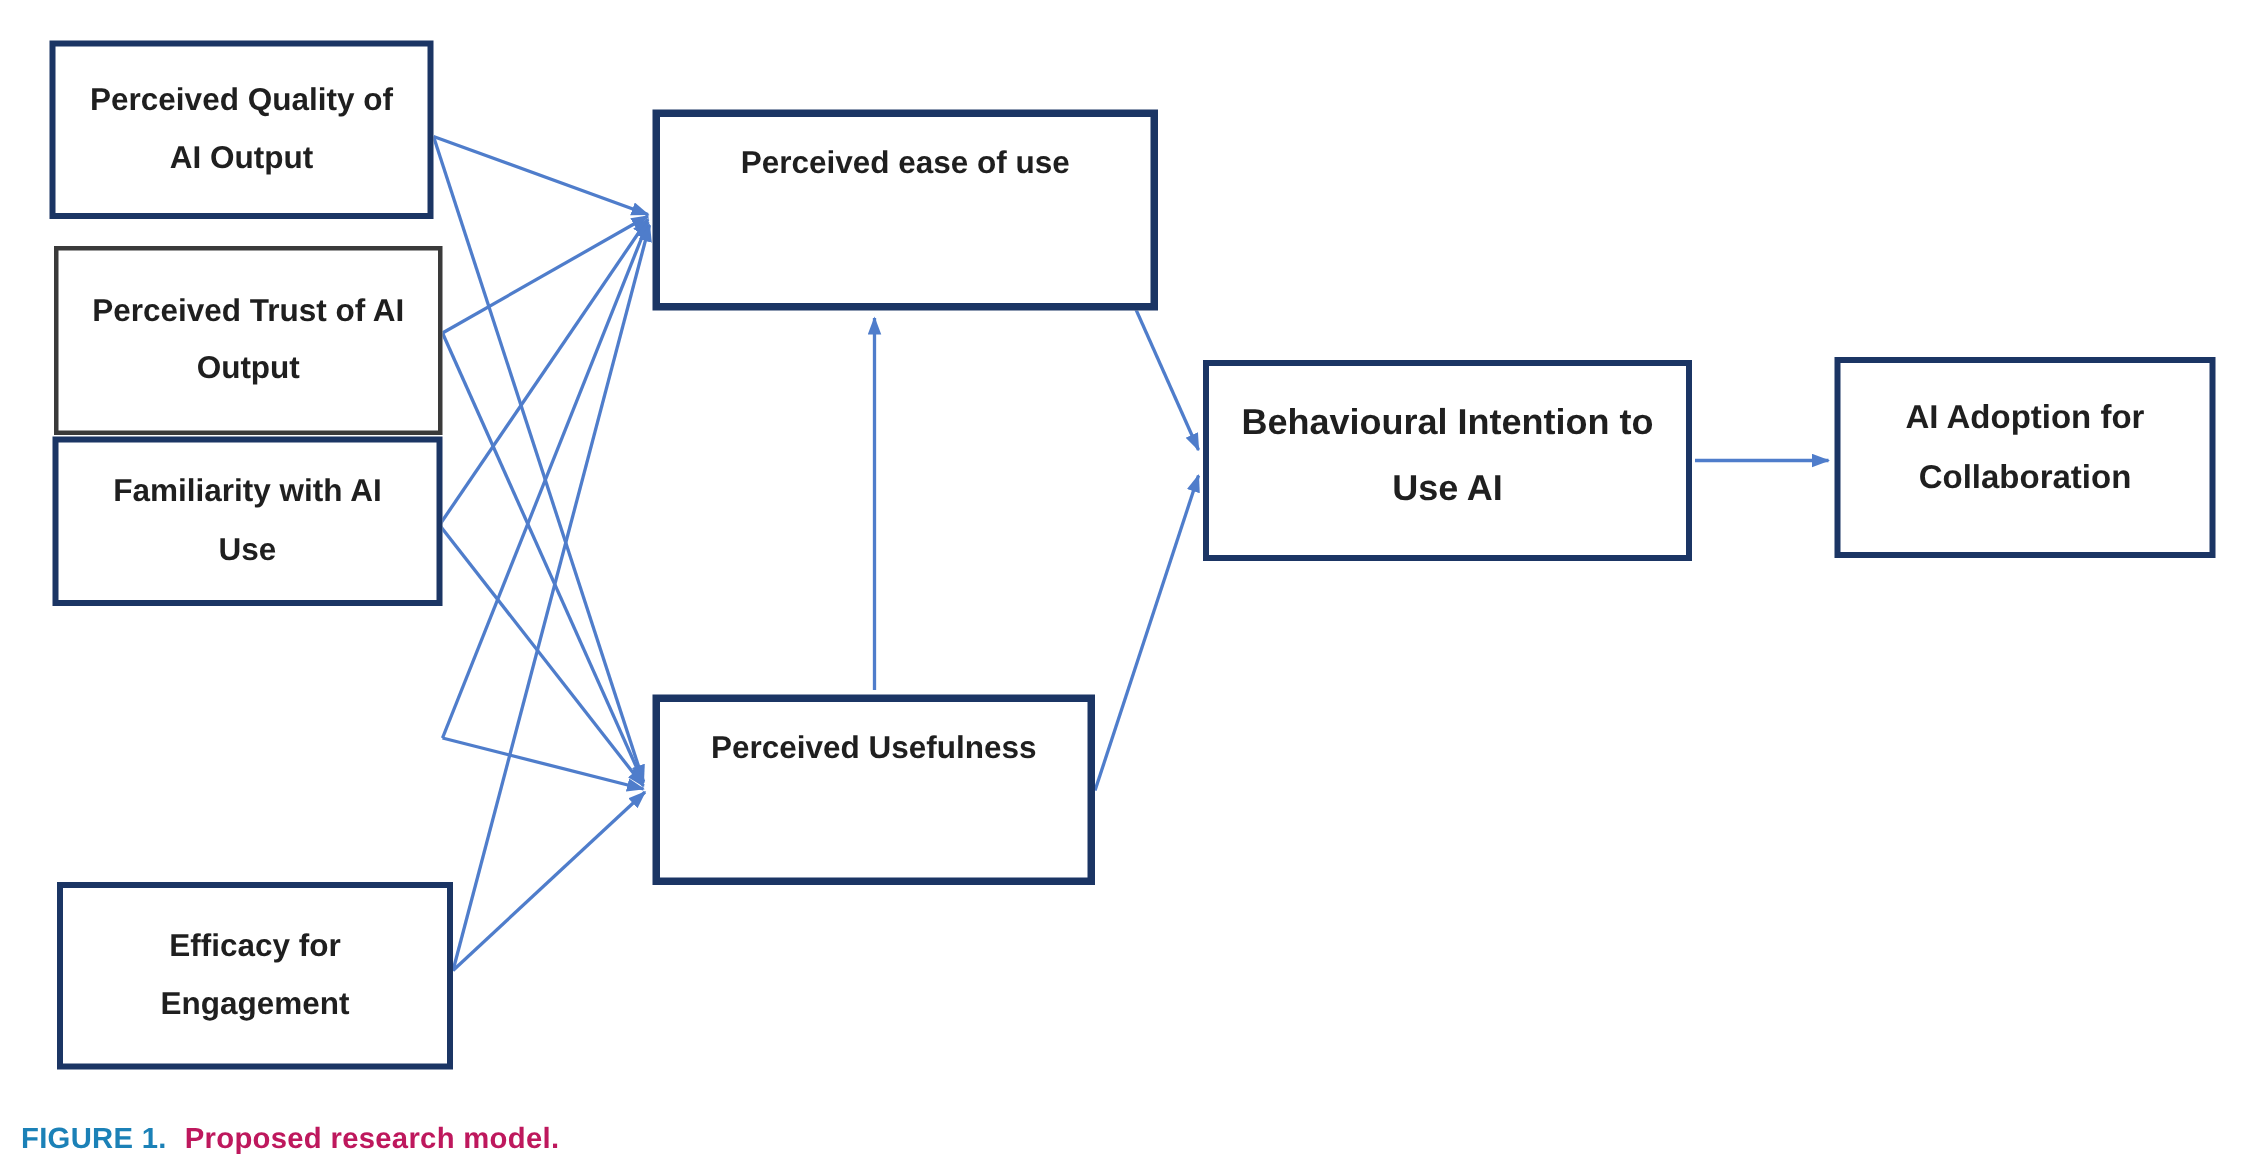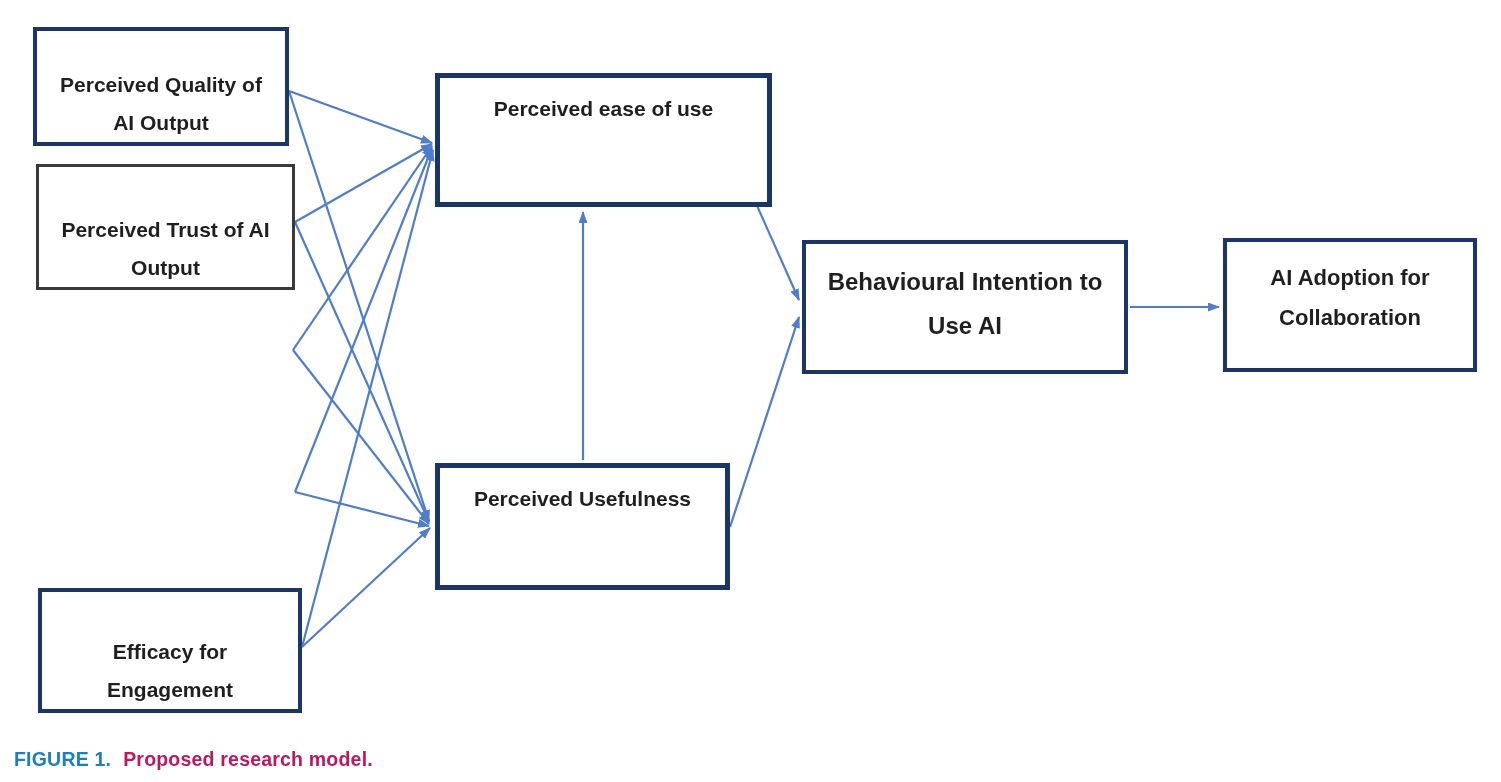--- a/index.html
+++ b/index.html
@@ -29,21 +29,21 @@
     stroke:var(--arrow);
     stroke-width:2.2;
   }
   .node{
     position:absolute;
     background:#ffffff;
     border:4px solid var(--navy);
     display:flex;
     flex-direction:column;
     align-items:center;
-    justify-content:flex-end;
+    justify-content:center;
     text-align:center;
     color:var(--text);
     font-weight:bold;
     font-size:21px;
     line-height:1.82;
   }
   .node .ln{display:block;white-space:nowrap;}
   .node-pqao{left:33px;top:27px;width:256px;height:119px;}
   .node-ptao{left:36px;top:164px;width:259px;height:126px;border-color:var(--black-border);border-width:3px;}
   .node-fau{left:35px;top:291px;width:260px;height:113px;}
@@ -95,20 +95,24 @@
   <div class="node node-pqao">
     <span class="ln">Perceived Quality of</span>
     <span class="ln">AI Output</span>
   </div>
 
   <div class="node node-ptao">
     <span class="ln">Perceived Trust of AI</span>
     <span class="ln">Output</span>
   </div>
 
+  <div class="node node-fau">
+    <span class="ln">Familiarity with AI</span>
+    <span class="ln">Use</span>
+  </div>
 
 
   <div class="node node-efe">
     <span class="ln">Efficacy for</span>
     <span class="ln">Engagement</span>
   </div>
 
   <div class="node node-peou">
     <span class="ln">Perceived ease of use</span>
   </div>

